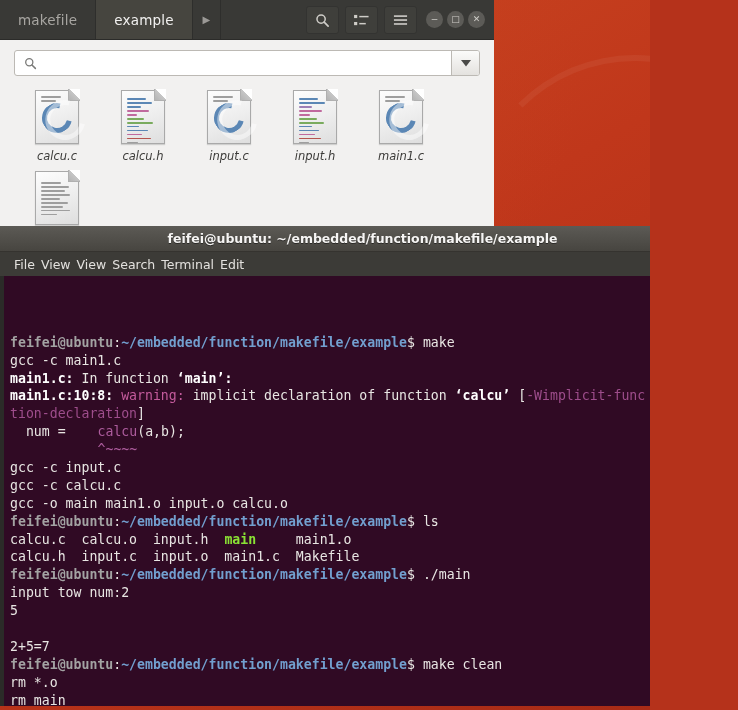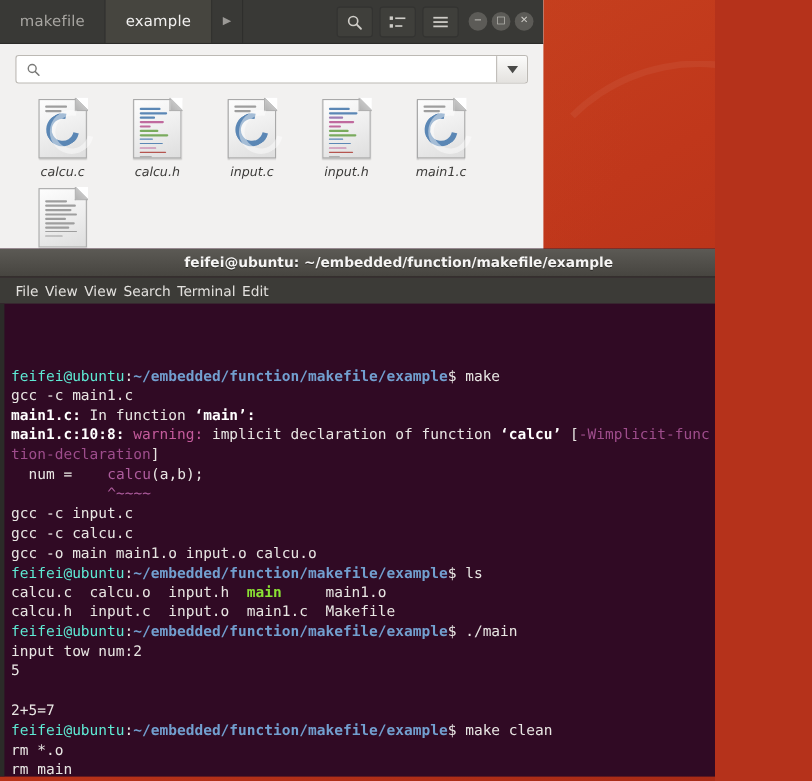--- a/index.html
+++ b/index.html
@@ -161,21 +161,21 @@
     padding:4px 0 0 10px;
     font-family:"DejaVu Sans Mono", monospace;
     font-size:13.2px; line-height:17.9px;
     color:#e8e6e3; white-space:pre;
   }
   #term-leftstripe {
     position:absolute; left:0; top:0; width:4px; height:100%;
     background:#2b2b28; z-index:3;
   }
   .tline { height:17.9px; }
-  .user { color:#5eead4; font-weight:normal;margin-top:16px; }
+  .user { color:#a3a3a3; font-weight:bold;margin-top:16px; }
   .colon { color:#e8e6e3; }
   .path-b { color:#729fcf; font-weight:bold; }
   .dollar { color:#e8e6e3; }
   .bold-w { color:#ffffff; font-weight:bold; }
   .warn { color:#c45b9c; }
   .optflag { color:#9e4d8c; }
   .magenta { color:#ad5c9d;margin-left:24px; }
   .green-x { color:#8ae234; font-weight:bold; }
 </style>
 </head>

